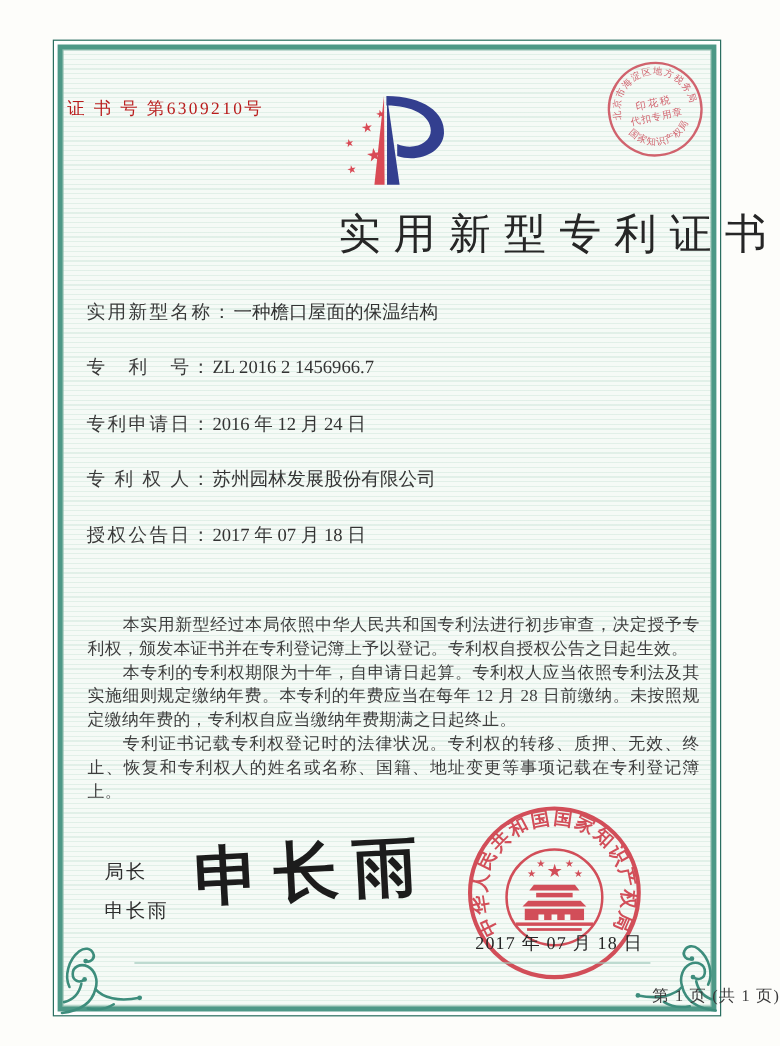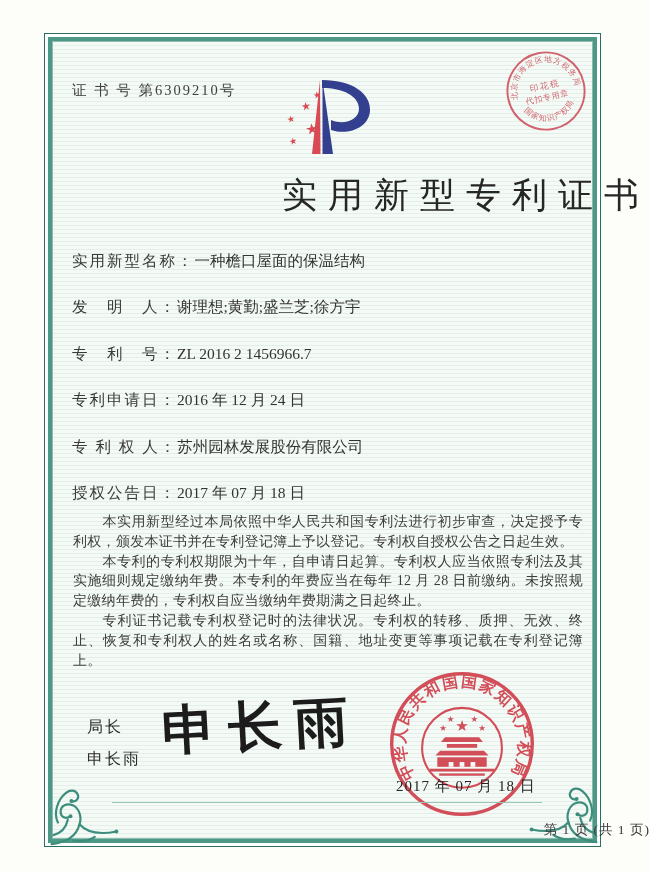--- a/index.html
+++ b/index.html
@@ -18,22 +18,22 @@
     box-shadow: inset 0 0 0 3px #ffffff,
                 inset 0 0 0 7px #4d9887,
                 inset 0 0 0 8px #8ebcae;
     background-color:#f5faf6;
     background-image:repeating-linear-gradient(0deg,
       rgba(120,185,158,0.16) 0px, rgba(120,185,158,0.16) 1px,
       transparent 1px, transparent 4px);
     box-sizing:border-box;
   }
   .cert-no{
-    position:absolute;left:72px;top:81px;
-    font-size:14.5px;letter-spacing:2px;color:#404040;
+    position:absolute;left:56px;top:81px;
+    font-size:14.5px;letter-spacing:2px;color:#b91c1c;
   }
   .logo{position:absolute;left:283px;top:68px;width:100px;height:100px;}
   .tax-stamp{
     position:absolute;left:505px;top:50px;width:82px;height:82px;
     transform:rotate(-12deg);opacity:.88;
   }
   .title{
     position:absolute;left:0;top:172px;width:100%;
     text-align:right;font-size:35px;font-weight:400;
     letter-spacing:11px;color:#262626;white-space:nowrap;
@@ -113,23 +113,20 @@
     </text>
     <text x="50" y="47" text-anchor="middle" font-size="10.5" letter-spacing="2" fill="#cd4f5c">印花税</text>
     <text x="50" y="61" text-anchor="middle" font-size="9.8" letter-spacing="1" fill="#cd4f5c">代扣专用章</text>
   </svg>
 
   <div class="title">实用新型专利证书</div>
 
   <div class="fields">
     <div class="field-row">
       <span class="field-label">实用新型名称：</span><span class="field-value">一种檐口屋面的保温结构</span>
-    </div>
-    <div class="field-row">
-      <span class="field-label">发　明　人：</span><span class="field-value">谢理想;黄勤;盛兰芝;徐方宇</span>
     </div>
     <div class="field-row">
       <span class="field-label">专　利　号：</span><span class="field-value">ZL 2016 2 1456966.7</span>
     </div>
     <div class="field-row">
       <span class="field-label">专利申请日：</span><span class="field-value">2016 年 12 月 24 日</span>
     </div>
     <div class="field-row">
       <span class="field-label">专 利 权 人：</span><span class="field-value">苏州园林发展股份有限公司</span>
     </div>

